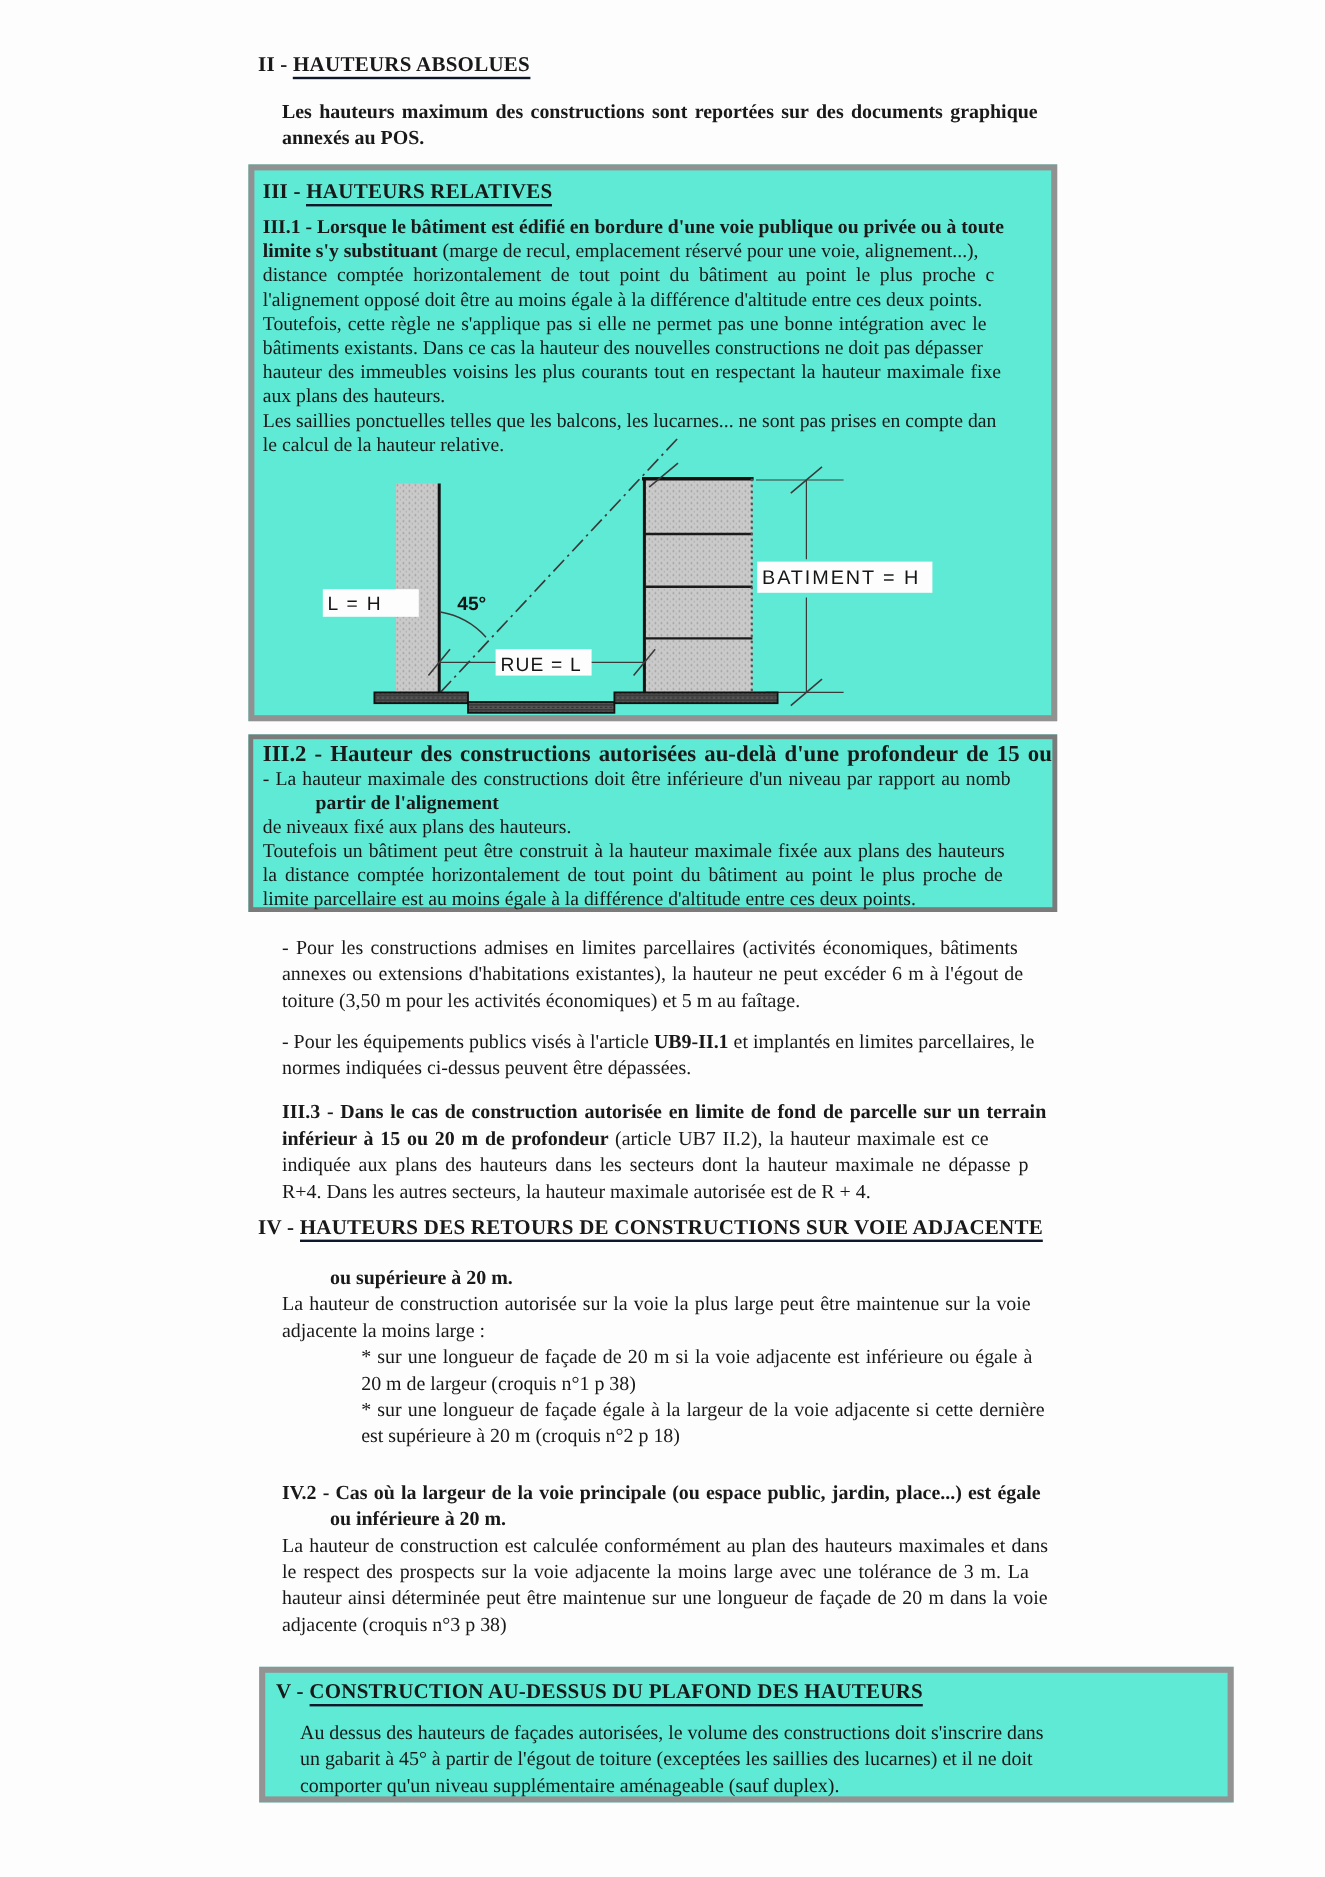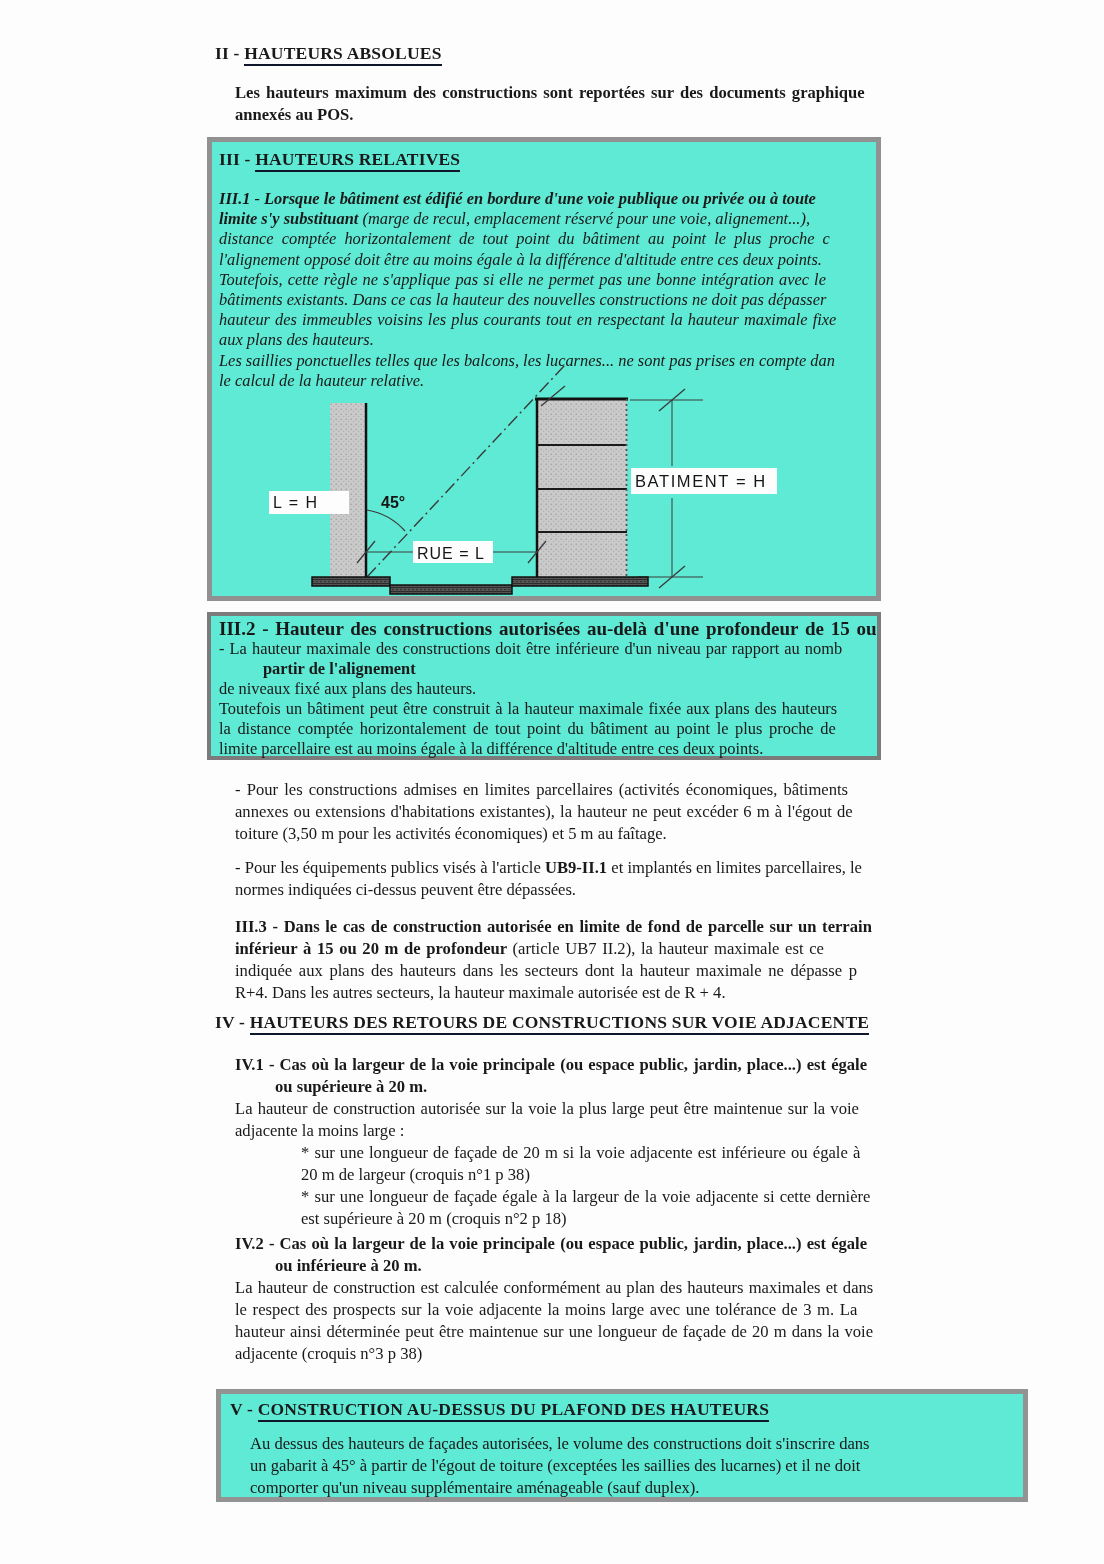--- a/index.html
+++ b/index.html
@@ -35,21 +35,21 @@
 
   <div class="abs tb lh22" style="left:215px;top:82px;width:668px;">
       <div class="ln b" style="word-spacing: 2px;">Les hauteurs maximum des constructions sont reportées sur des documents graphique</div>
       <div class="ln b">annexés au POS.</div>
     </div>
 
   <div class="gbox" id="box3" style="left:207px;top:137px;width:674px;height:464px;">
     <div class="abs hd" style="left:7px;top:7px;">
       <span>III - </span><span class="u">HAUTEURS RELATIVES</span>
     </div>
-    <div class="abs tb lh20" style="left:7px;top:47px;width:655px;font-style:italic;">
+    <div class="abs tb lh20" style="left:7px;top:37px;width:655px;">
         <div class="ln b">III.1 - Lorsque le bâtiment est édifié en bordure d'une voie publique ou privée ou à toute</div>
         <div class="ln"><span class="b">limite s'y substituant </span><span class="n">(marge de recul, emplacement réservé pour une voie, alignement...),</span></div>
         <div class="ln" style="word-spacing: 4px;">distance comptée horizontalement de tout point du bâtiment au point le plus proche c</div>
         <div class="ln">l'alignement opposé doit être au moins égale à la différence d'altitude entre ces deux points.</div>
         <div class="ln" style="word-spacing: 1px;">Toutefois, cette règle ne s'applique pas si elle ne permet pas une bonne intégration avec le</div>
         <div class="ln">bâtiments existants. Dans ce cas la hauteur des nouvelles constructions ne doit pas dépasser</div>
         <div class="ln" style="word-spacing: 1px;">hauteur des immeubles voisins les plus courants tout en respectant la hauteur maximale fixe</div>
         <div class="ln">aux plans des hauteurs.</div>
         <div class="ln">Les saillies ponctuelles telles que les balcons, les lucarnes... ne sont pas prises en compte dan</div>
         <div class="ln">le calcul de la hauteur relative.</div>
@@ -138,21 +138,20 @@
       <div class="ln" style="word-spacing: 1.5px;"><span class="b">inférieur à 15 ou 20 m de profondeur </span><span class="n">(article UB7 II.2), la hauteur maximale est ce</span></div>
       <div class="ln" style="word-spacing: 2.5px;">indiquée aux plans des hauteurs dans les secteurs dont la hauteur maximale ne dépasse p</div>
       <div class="ln">R+4. Dans les autres secteurs, la hauteur maximale autorisée est de R + 4.</div>
     </div>
 
   <div class="abs hd" style="left:215px;top:1012px;">
     <span>IV - </span><span class="u">HAUTEURS DES RETOURS DE CONSTRUCTIONS SUR VOIE ADJACENTE</span>
   </div>
 
   <div class="abs tb lh22" style="left:215px;top:1054px;width:668px;">
-      <div class="ln b" style="word-spacing: 1px;">IV.1 - Cas où la largeur de la voie principale (ou espace public, jardin, place...) est égale</div>
       <div class="ln b" style="padding-left: 40px;">ou supérieure à 20 m.</div>
       <div class="ln" style="word-spacing: 1px;">La hauteur de construction autorisée sur la voie la plus large peut être maintenue sur la voie</div>
       <div class="ln">adjacente la moins large :</div>
       <div class="ln" style="padding-left: 66px; word-spacing: 1px;">* sur une longueur de façade de 20 m si la voie adjacente est inférieure ou égale à</div>
       <div class="ln" style="padding-left: 66px;">20 m de largeur (croquis n°1 p 38)</div>
       <div class="ln" style="padding-left: 66px; word-spacing: 1px;">* sur une longueur de façade égale à la largeur de la voie adjacente si cette dernière</div>
       <div class="ln" style="padding-left: 66px;">est supérieure à 20 m (croquis n°2 p 18)</div>
     </div>
 
   <div class="abs tb lh22" style="left:215px;top:1233px;width:668px;">

